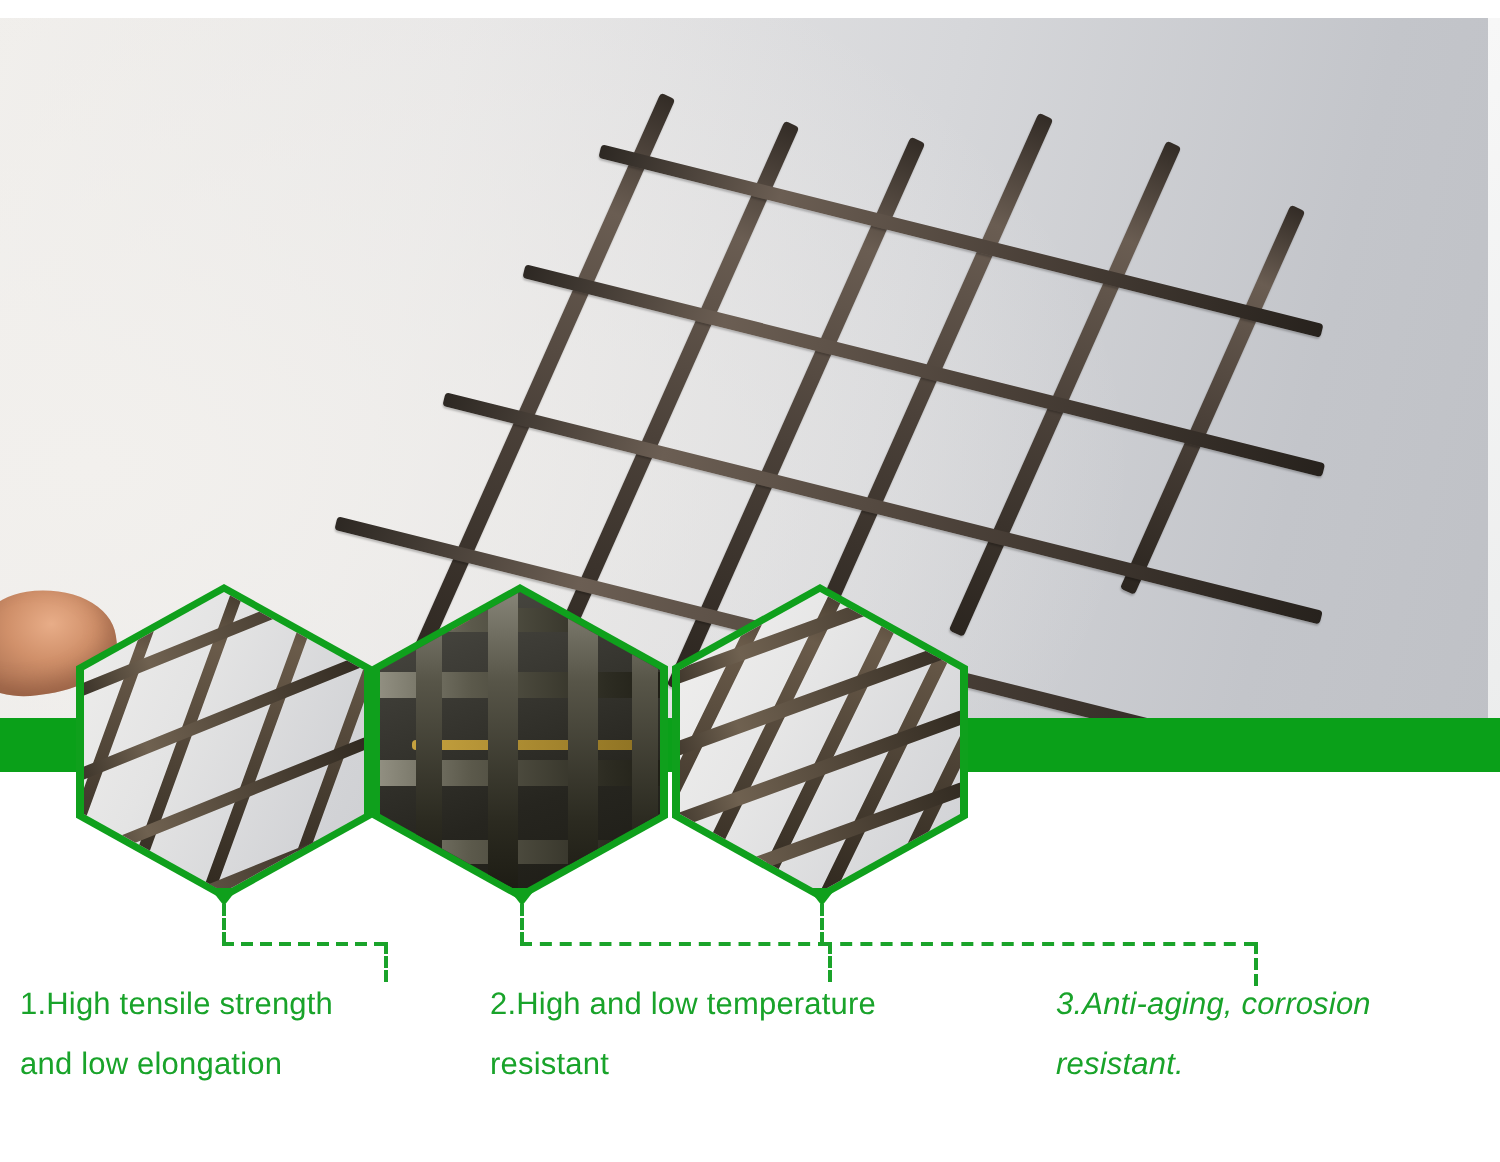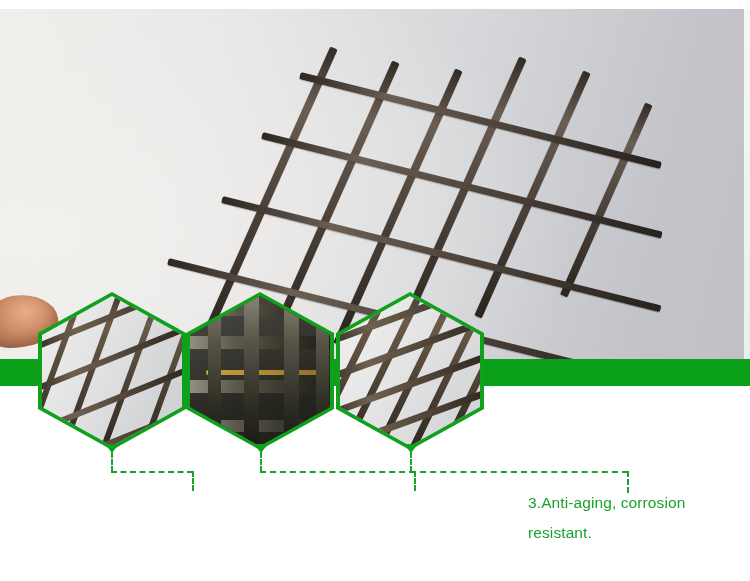--- a/index.html
+++ b/index.html
@@ -231,19 +231,23 @@
     <div class="v" style="left:414px; top:471px; height:20px;"></div>
   </div>
 
   <div class="conn">
     <div class="tick" style="left:404px; top:444px;"></div>
     <div class="v" style="left:410px; top:452px; height:20px;"></div>
     <div class="h" style="left:410px; top:471px; width:218px;"></div>
     <div class="v" style="left:627px; top:471px; height:22px;"></div>
   </div>
 
-
-
-  <div class="feature" style="left:528px; top:488px; width:222px;">3.Anti-aging, corrosion
+  <div class="feature" style="left:10px; top:488px; width:230px;">1.High tensile strength
+and low elongation</div>
+
+  <div class="feature" style="left:245px; top:488px; width:250px;">2.High and low temperature
+resistant</div>
+
+  <div class="feature" style="left:528px; top:488px; width:222px;font-style:italic;">3.Anti-aging, corrosion
 resistant.</div>
 
 
 </div>
 
 </body></html>

